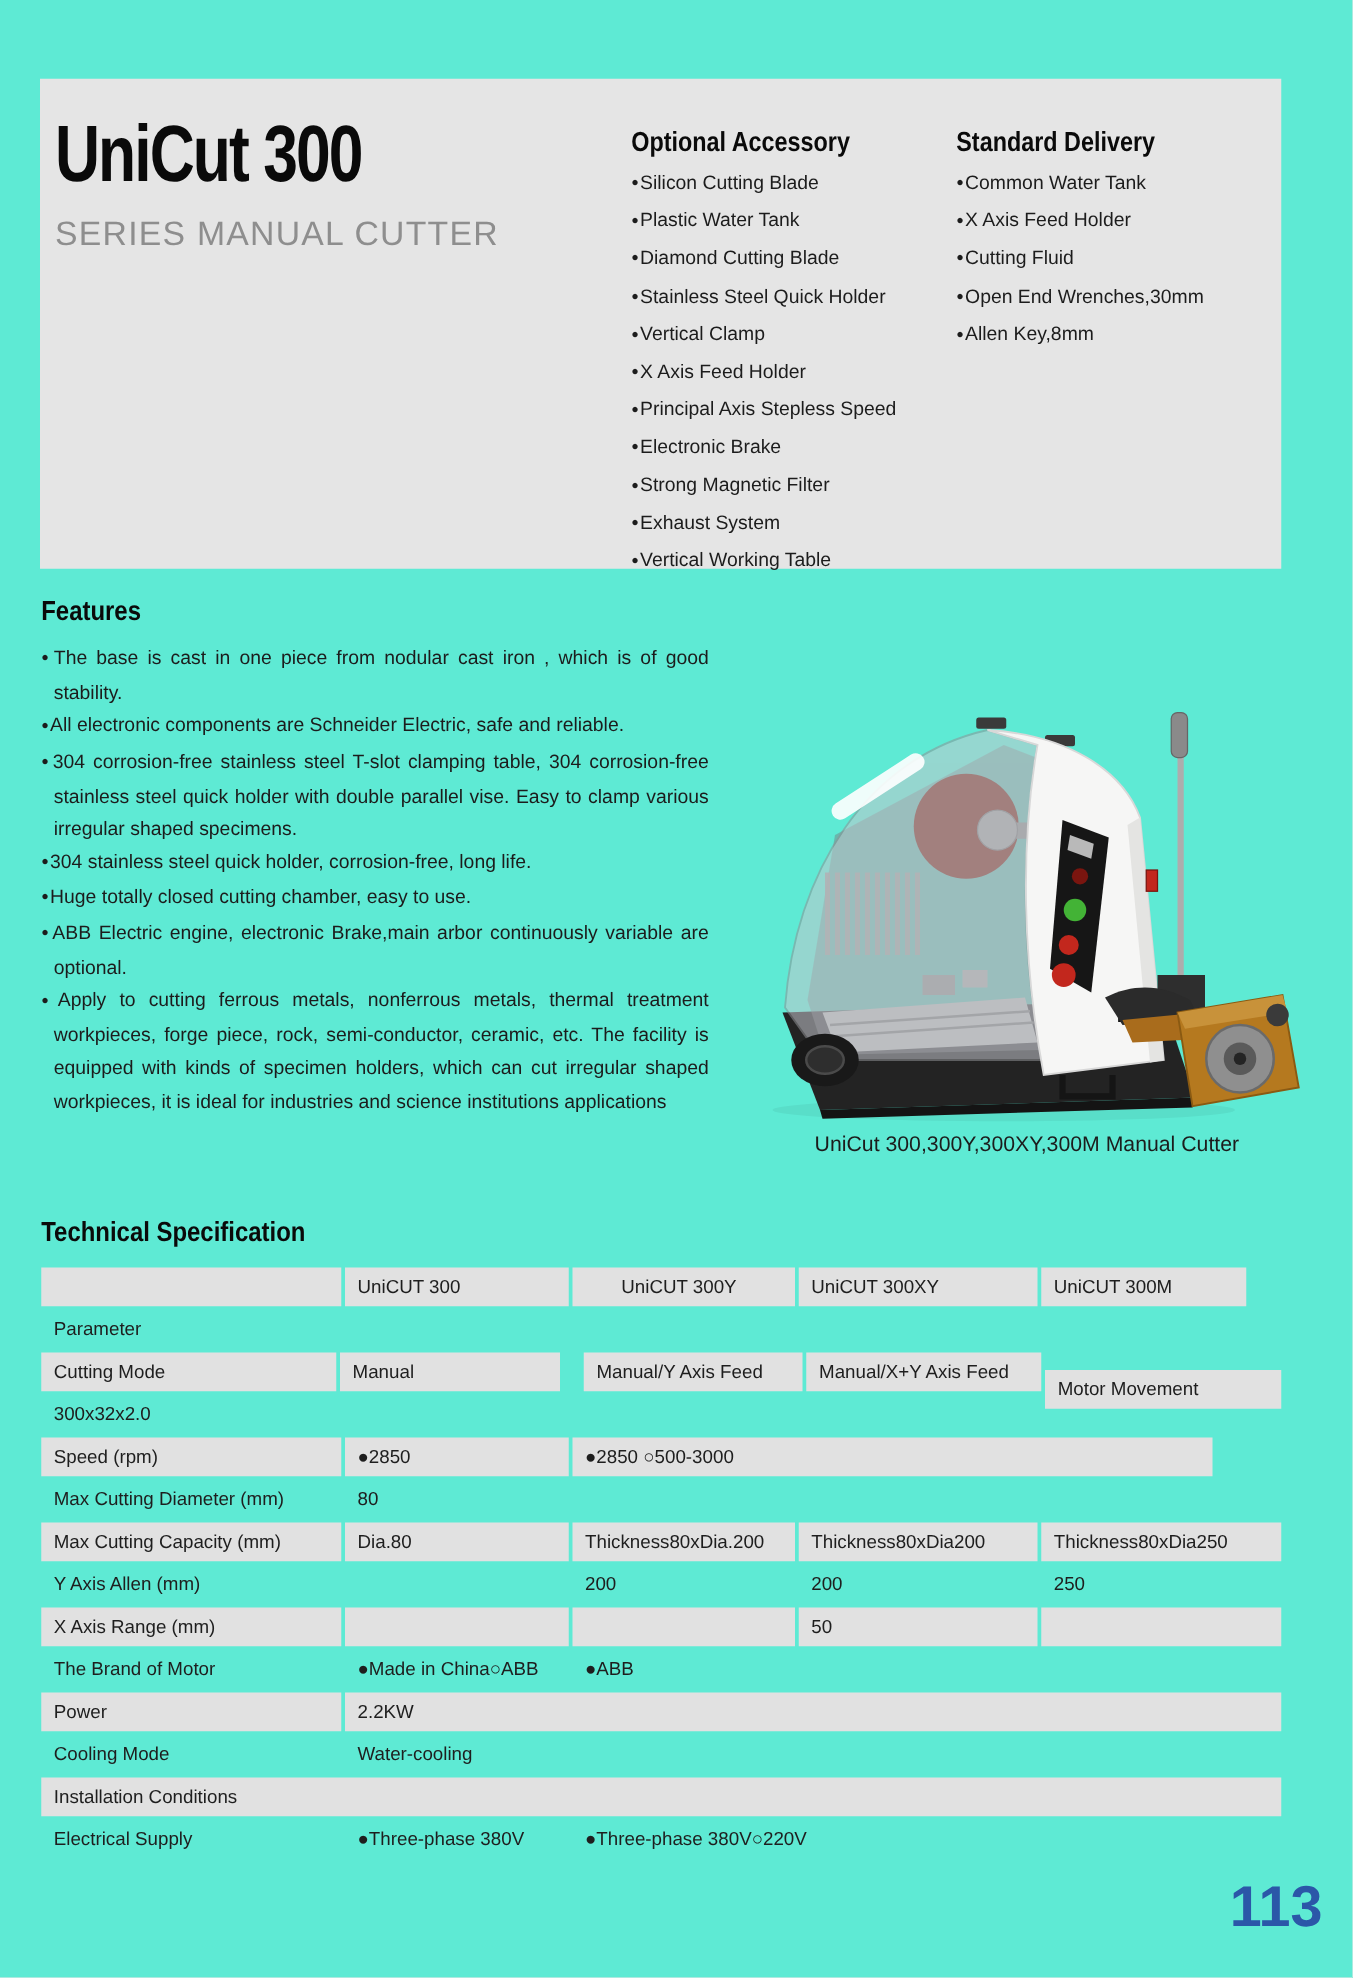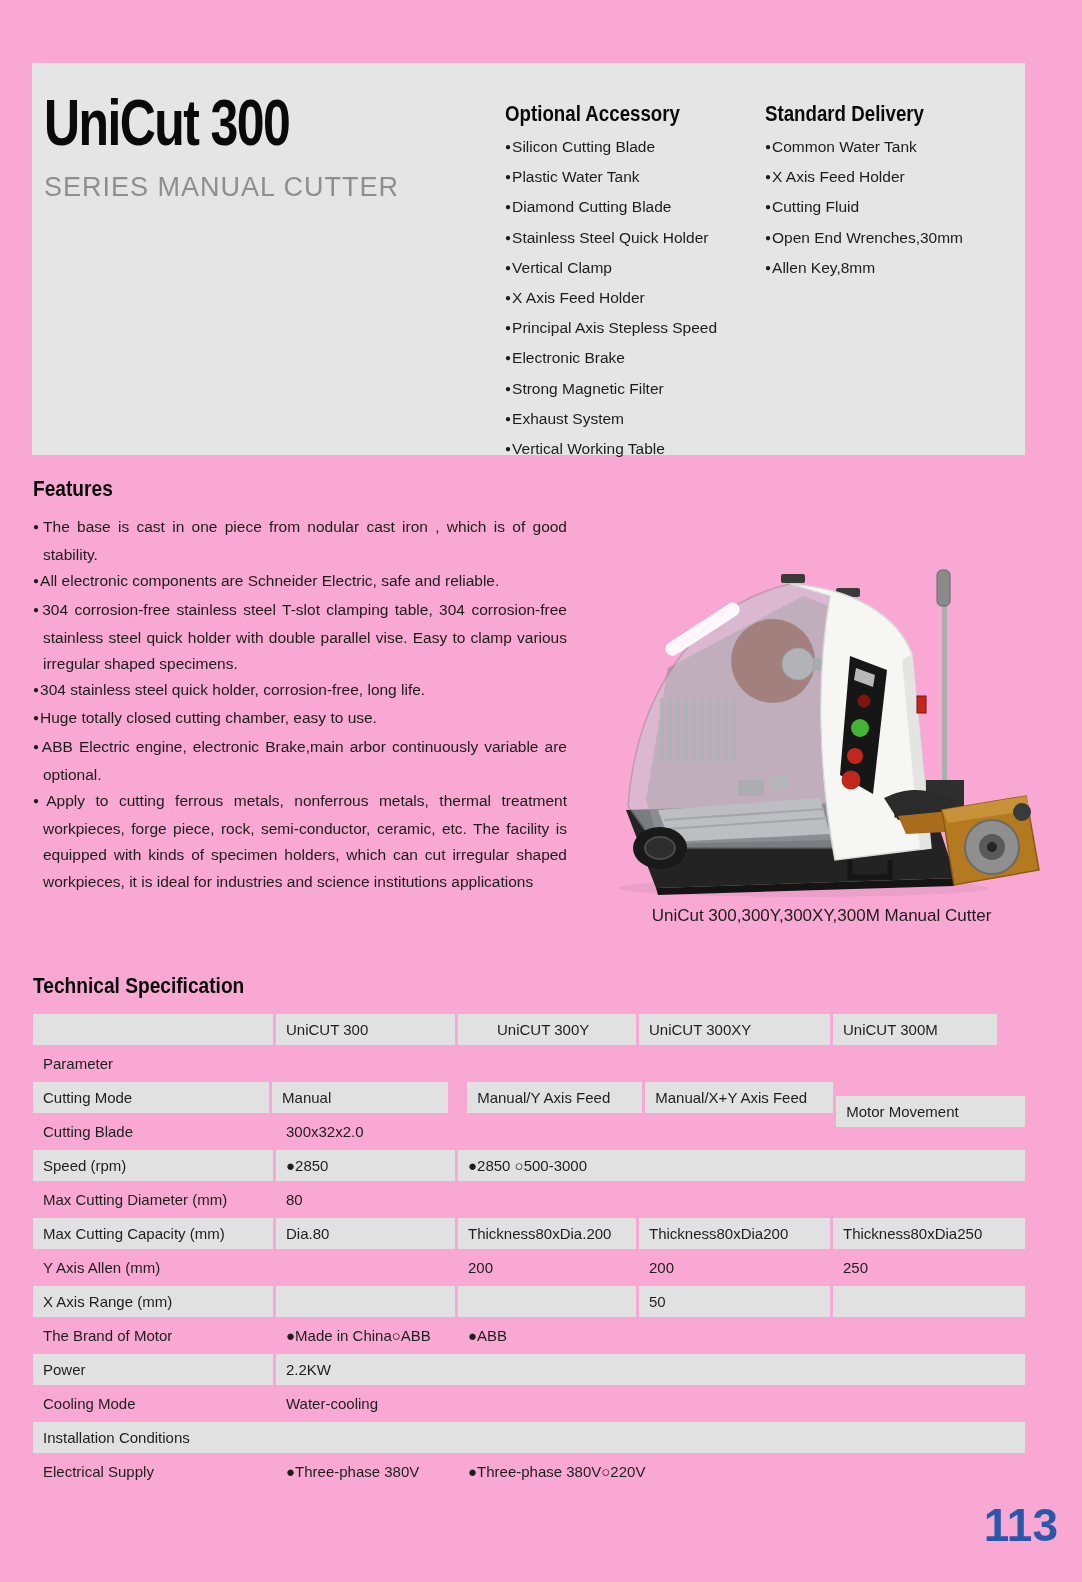--- a/index.html
+++ b/index.html
@@ -1,18 +1,18 @@
 <!DOCTYPE html>
 <html><head>
 <meta charset="utf-8">
 <style>
   html,body{margin:0;padding:0;background:#e9e9e9;}
   .page{
     position:relative;width:1082px;height:1582px;margin:0 auto;
-    background:#f9a8d4;overflow:hidden;
+    background:#5eead4;overflow:hidden;
     font-family:"Liberation Sans",sans-serif;color:#222;
   }
   
   .header-block{position:absolute;left:32px;top:63px;width:993px;height:392px;background:#e5e5e5;}
   .title{
     position:absolute;left:12px;top:28px;font-size:64px;font-weight:bold;color:#0a0a0a;
     letter-spacing:-2px;transform:scaleX(.78);transform-origin:left top;white-space:nowrap;line-height:1;
   }
   .subtitle{
     position:absolute;left:12px;top:108px;font-size:27px;color:#8e8e8e;
@@ -192,27 +192,26 @@
         <div class="spec-cell" style="width: 240px;">Parameter</div>
       </div>
       <div class="spec-row shaded">
         <div class="spec-cell" style="width: 240px;">Cutting Mode</div>
         <div class="spec-cell" style="width: 179px;">Manual</div>
         <div class="spec-cell" style="width: 178px; margin-left: 16px;">Manual/Y Axis Feed</div>
         <div class="spec-cell" style="width: 191px;">Manual/X+Y Axis Feed</div>
         <div class="spec-cell" style="width: 192px; margin-top: 28px;">Motor Movement</div>
       </div>
       <div class="spec-row">
-        <div class="spec-cell" style="width: 240px;">Cutting Blade</div>
         <div class="spec-cell" style="width: 179px;">300x32x2.0</div>
       </div>
       <div class="spec-row shaded">
         <div class="spec-cell" style="width: 240px;">Speed (rpm)</div>
         <div class="spec-cell" style="width: 179px;">●2850</div>
-        <div class="spec-cell" style="width: 567px;">●2850 ○500-3000</div>
+        <div class="spec-cell" style="width: 512px;">●2850 ○500-3000</div>
       </div>
       <div class="spec-row">
         <div class="spec-cell" style="width: 240px;">Max Cutting Diameter (mm)</div>
         <div class="spec-cell" style="width: 179px;">80</div>
       </div>
       <div class="spec-row shaded">
         <div class="spec-cell" style="width: 240px;">Max Cutting Capacity (mm)</div>
         <div class="spec-cell" style="width: 179px;">Dia.80</div>
         <div class="spec-cell" style="width: 178px;">Thickness80xDia.200</div>
         <div class="spec-cell" style="width: 191px;">Thickness80xDia200</div>

